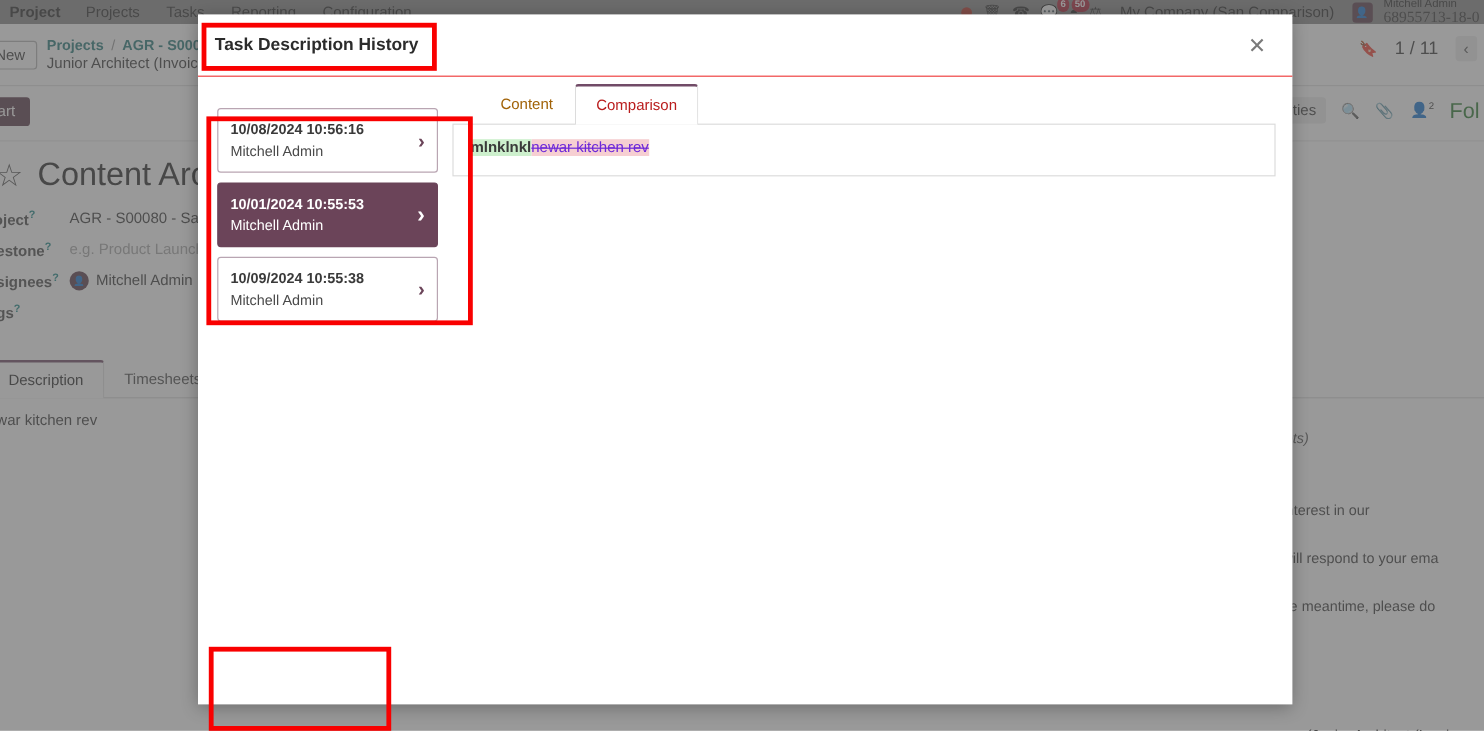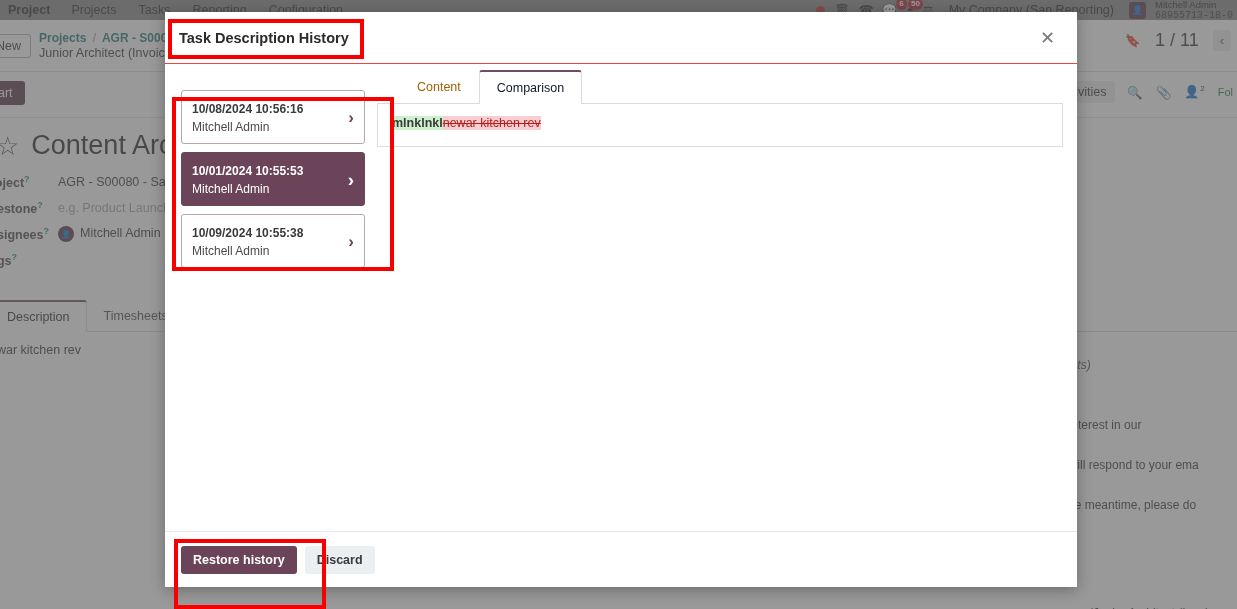--- a/index.html
+++ b/index.html
@@ -41,21 +41,21 @@
     font-weight: 700;
   }
   .company-name { font-size: 12.5px; color: #2b2b2b; padding: 0 6px; }
   .avatar-sm {
     width: 17px; height: 17px; border-radius: 3px;
     background: #5b3b4a;
     display:flex; align-items:center; justify-content:center;
     font-size: 9px; color:#e0c0a0;
   }
   .user-block { font-size: 9.5px; line-height: 10px; color: #2b2b2b; }
-  .user-block .uid { color: #3a3a3a; font-family: Liberation Mono, monospace; font-size: 10px; }
+  .user-block .uid { color: #3a3a3a; font-family: Liberation Serif, serif; font-size: 13px; }
 
   
   .control-panel {
     position: absolute; top: 20px; left: 0; right: 0; height: 52px;
     background: #ffffff; border-bottom: 1px solid #dcdcdc;
     display:flex; align-items:center;
   }
   .btn-new {
     margin-left: -14px;
     border: 1px solid #b5b5b5; background: #fff;
@@ -64,21 +64,21 @@
   }
   .breadcrumb { margin-left: 8px; line-height: 15px; }
   .bc-line1 { font-size: 12px; font-weight: 700; color: #297b7b; }
   .bc-sep { color: #9a9a9a; font-weight: 400; padding: 0 3px; }
   .bc-line2 { font-size: 12.5px; color: #3a3a3a; }
   .cp-right {
     position: absolute; right: 6px; top: 10px;
     display: flex; align-items: center; gap: 14px;
     font-size: 12.5px; color: #3a3a3a;
   }
-  .pager { font-size: 18px; color: #3a3a3a; }
+  .pager { font-size: 15px; color: #3a3a3a; }
   .pg-arrow {
     background: #ececec; border:0; color:#5a5a5a;
     font-size: 13px; padding: 3px 7px; border-radius: 3px;
   }
 
   
   .smart-row {
     position: absolute; top: 72px; left: 0; right: 0; height: 46px;
     background: #fff; border-bottom: 1px solid #e4e4e4;
   }
@@ -90,21 +90,21 @@
   }
   .smart-right {
     position: absolute; right: 4px; top: 9px;
     display:flex; align-items:center; gap: 13px;
     font-size: 12.5px; color:#3a3a3a;
   }
   .pill-activities {
     background:#ececec; border-radius:3px; padding:4px 8px;
     font-size:12.5px; color:#3a3a3a;
   }
-  .follow-link { color:#2e7d32; font-size:11px; }
+  .follow-link { color:#2e7d32; font-size:18px; }
   .sup { font-size: 8px; vertical-align: super; }
 
   
   .record-area { position: absolute; top: 118px; left: 0; right: 0; bottom: 0; background: #fff; }
   .title-row { display:flex; align-items:center; gap: 12px; padding: 12px 0 4px 4px; margin-left:-8px; }
   .star { font-size: 26px; color:#555; line-height: 1; }
   .rec-title { font-size: 27px; color:#2b2b2b; white-space: nowrap; }
   .field-rows { padding-left: 0; margin-top: 4px; }
   .frow { display:flex; align-items:center; height: 26px; font-size: 12.5px; white-space: nowrap; }
   .flabel { width: 68px; margin-left:-10px; font-weight: 700; color:#4a4a4a; }
@@ -187,40 +187,40 @@
   
   .pane-col { flex:1 1 auto; display:flex; flex-direction:column; min-width:0; padding-right: 14px; }
   .pane-tabs { display:flex; padding-left: 22px; padding-top: 6px; }
   .p-tab {
     font-size: 12.5px; color:#a16207;
     padding: 9px 17px; cursor:pointer;
     border:1px solid transparent; border-bottom:0;
     background: transparent;
   }
   .p-tab.active {
-    background:#fff; color:#0f172a;
+    background:#fff; color:#b91c1c;
     border-color:#dcdcdc;
     border-top:2px solid #714b67;
     border-radius:3px 3px 0 0;
     margin-bottom:-1px; position:relative; z-index:2;
   }
   .pane-content {
     border:1px solid #dcdcdc;
     margin: 0 0 0 0;
     padding: 12px 14px;
     min-height: 44px;
     font-size: 12.5px;
     position:relative; z-index:1;
     background:#fff;
   }
   .diff-ins {
     background:#cdf0cd; color:#3a3a3a; font-weight:700;
   }
   .diff-del {
-    background:#f6cfd2; color:#b91c1c; text-decoration: line-through;
+    background:#f6cfd2; color:#6d28d9; text-decoration: line-through;
   }
 
   .dlg-footer {
     flex:0 0 56px; height:56px;
     border-top:1px solid #e6e6e6;
     display:flex; align-items:center; gap:8px;
     padding-left: 16px;
   }
   .btn-restore {
     background:#6b4459; color:#fff; border:0;
@@ -256,21 +256,21 @@
     <span class="menu-item">Reporting</span>
     <span class="menu-item">Configuration</span>
 
     <div class="top-right">
       <span class="dot-red"></span>
       <span class="sysicon">🗑</span>
       <span class="sysicon">☎</span>
       <span class="sysicon">💬<span class="badge">6</span></span>
       <span class="sysicon">◓<span class="badge">50</span></span>
       <span class="sysicon">⚖</span>
-      <span class="company-name">My Company (San Reporting)</span>
+      <span class="company-name">My Company (San Comparison)</span>
       <span class="avatar-sm">👤</span>
       <span class="user-block">
         <span>Mitchell Admin</span><br>
         <span class="uid">68955713-18-0</span>
       </span>
     </div>
   </div>
 
   <div class="control-panel">
     <button class="btn-new">New</button>
@@ -382,21 +382,17 @@
         <div class="p-tab">Content</div>
         <div class="p-tab active">Comparison</div>
       </div>
       <div class="pane-content">
         <span class="diff-ins">mlnklnkl</span><span class="diff-del">newar kitchen rev</span>
       </div>
     </div>
 
   </div>
 
-  <div class="dlg-footer">
-    <button class="btn-restore">Restore history</button>
-    <button class="btn-discard">Discard</button>
-  </div>
 </div>
 
 <div class="annot" id="annot-title"></div>
 <div class="annot" id="annot-list"></div>
 <div class="annot" id="annot-btns"></div>
 
 </body></html>

